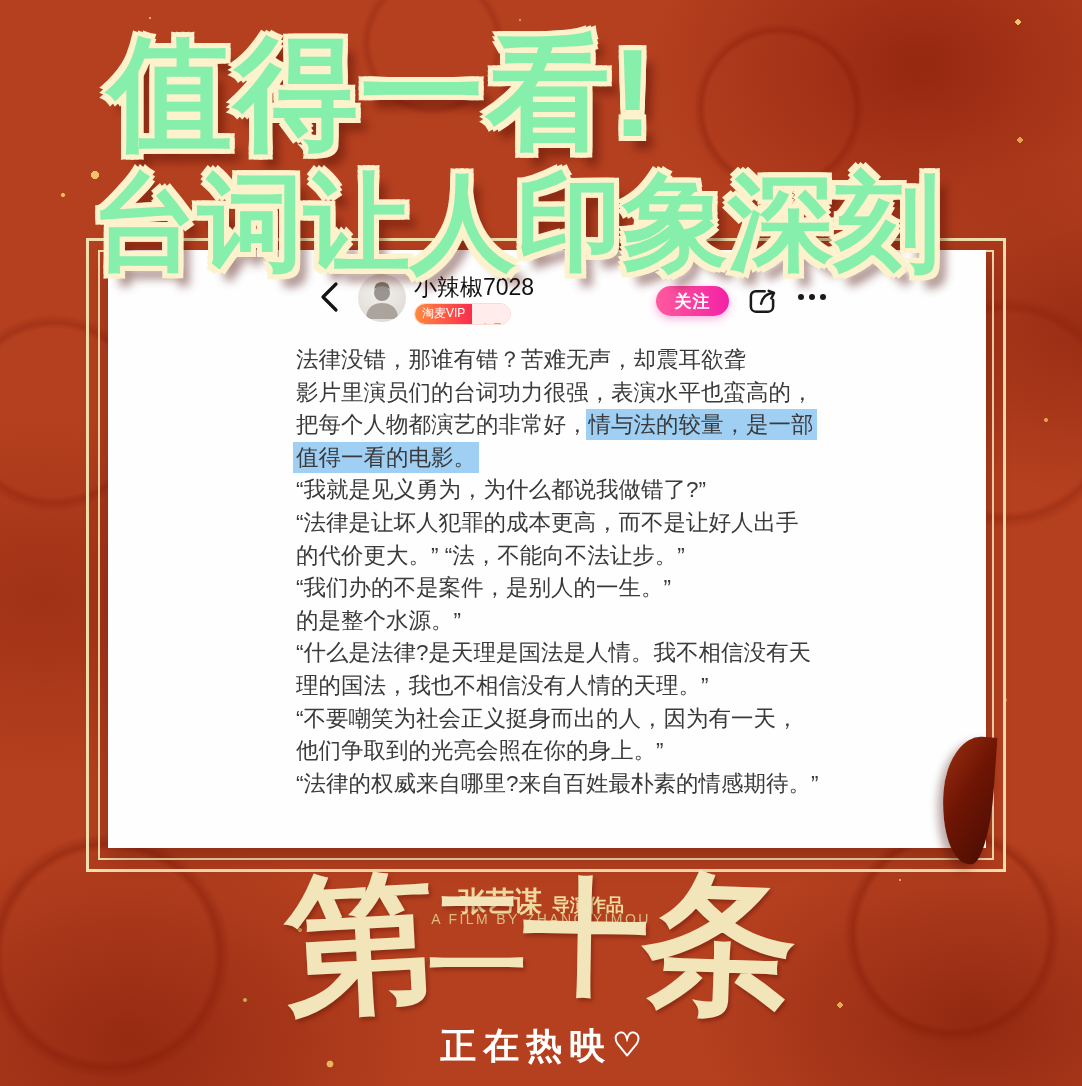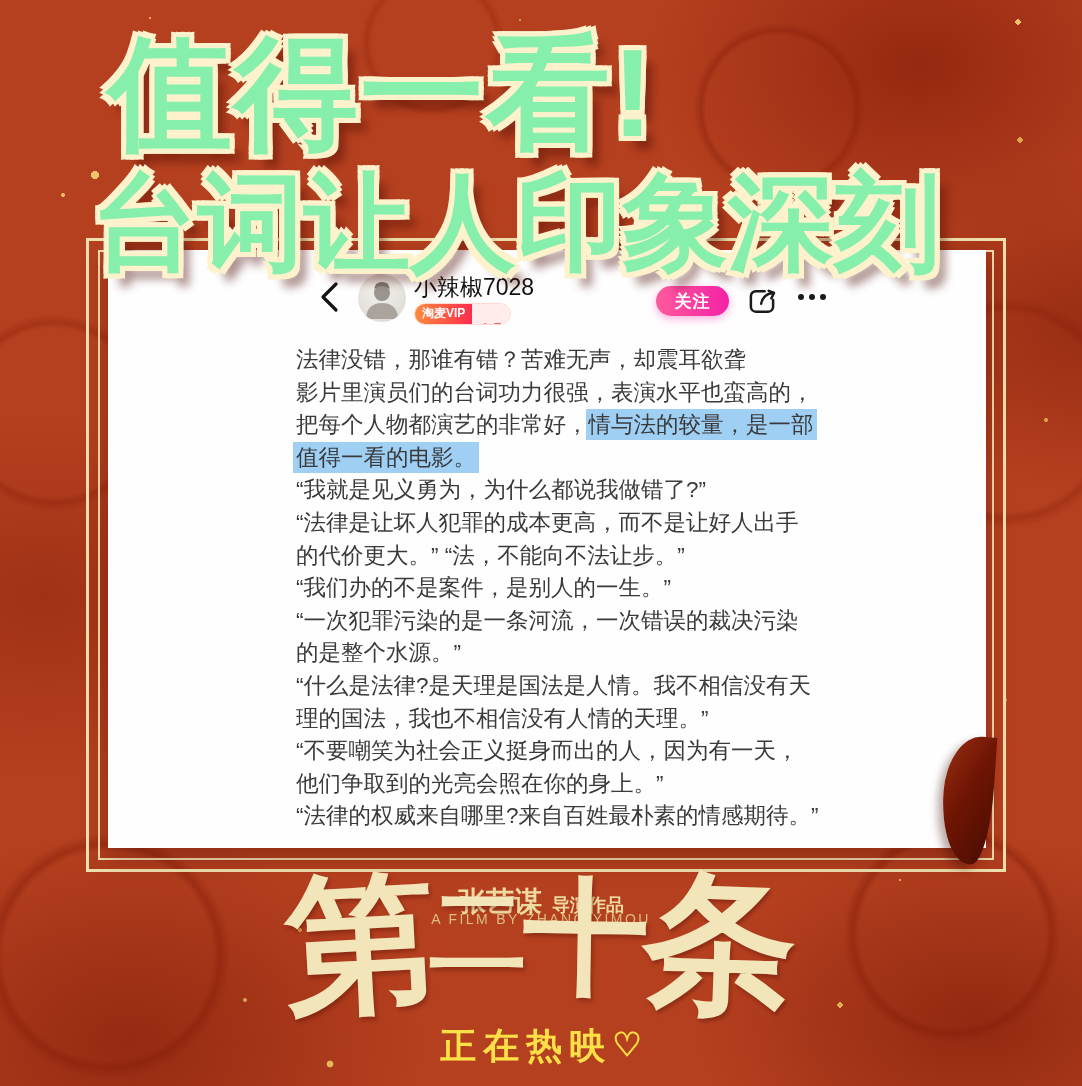--- a/index.html
+++ b/index.html
@@ -62,21 +62,21 @@
     transform:rotate(4deg); box-shadow:-5px 5px 9px rgba(60,8,0,.35); }
 
   
   .back { position:absolute; left:208px; top:30px; width:28px; height:34px; cursor:pointer; }
   .avatar { position:absolute; left:250px; top:24px; width:48px; height:48px; border-radius:50%;
     background:radial-gradient(circle at 45% 35%, #f3f1ed 0%, #e2dfd9 70%, #d2cec6 100%);
     overflow:hidden; cursor:pointer; }
   .avatar svg { position:absolute; left:4px; top:5px; }
   .username { position:absolute; left:306px; top:22px; font-size:23px; font-weight:normal; color:#111; }
   .badge { position:absolute; left:306px; top:53px; height:22px; display:inline-flex;
-    border:1.5px solid #ffd9cf; border-radius:11px; overflow:hidden; font-weight:bold; }
+    border:1.5px solid #ffd9cf; border-radius:11px; overflow:hidden; font-weight:normal; }
   .badge-left { background:linear-gradient(90deg,#ff8a3c,#fa2c4e); color:#fff;
     font-size:12px; line-height:19px; padding:0 7px; }
   .badge-right { background:#ffeceb; color:#e8394a; font-size:12px; line-height:19px; padding:16px 7px; }
   .follow { position:absolute; left:548px; top:36px; width:73px; height:30px; border:none;
     border-radius:16px; background:linear-gradient(90deg,#ff5a9e,#f322a5);
     color:#fff; font-size:17px; font-weight:bold; letter-spacing:1px; cursor:pointer;
     box-shadow:0 3px 8px rgba(243,34,165,.35); font-family:inherit; }
   .share { position:absolute; left:638px; top:35px; width:32px; height:32px; cursor:pointer; }
   .more { position:absolute; left:690px; top:44px; display:flex; gap:5px; cursor:pointer; }
   .more i { width:6px; height:6px; border-radius:50%; background:#1a1a1a; }
@@ -106,21 +106,21 @@
     letter-spacing:2.4px; color:#d9bd84; z-index:3; }
   .mtitle { position:absolute; top:866px; left:50%; transform:translateX(-50%);
     display:flex; align-items:center; z-index:3; color:#f3e5ba;
     font-family:"DejaVu Serif", serif; font-weight:900; line-height:1;
     text-shadow:2px 3px 4px rgba(70,10,0,.35); }
   .mc0 { font-size:150px; transform:rotate(-3deg); margin-right:-4px; }
   .mc1 { font-size:98px;  transform:translateY(-12px); margin:0 -2px; }
   .mc2 { font-size:126px; transform:translateY(-6px) rotate(1deg); margin:0 -2px; }
   .mc3 { font-size:154px; transform:rotate(2deg); margin-left:-4px; }
   .showing { position:absolute; top:1022px; left:0; right:0; text-align:center; z-index:3;
-    font-size:36px; font-weight:900; color:#fde047; letter-spacing:7px; }
+    font-size:36px; font-weight:900; color:#ffffff; letter-spacing:7px; }
   .showing .heart { letter-spacing:0; font-size:33px; font-weight:bold; vertical-align:2px; }
 </style>
 </head>
 <body>
 
 <div class="stage">
   <div class="bg"></div>
 
   <div class="frame">
     <div class="frame-inner"></div>
@@ -166,21 +166,20 @@
 
     <div class="body" id="post-body">
         <div class="line"><span>法律没错，那谁有错？苦难无声，却震耳欲聋</span></div>
         <div class="line"><span>影片里演员们的台词功力很强，表演水平也蛮高的，</span></div>
         <div class="line"><span>把每个人物都演艺的非常好，</span><span class="hl">情与法的较量，是一部</span></div>
         <div class="line"><span class="hl">值得一看的电影。</span></div>
         <div class="line"><span>“我就是见义勇为，为什么都说我做错了?”</span></div>
         <div class="line"><span>“法律是让坏人犯罪的成本更高，而不是让好人出手</span></div>
         <div class="line"><span>的代价更大。” “法，不能向不法让步。”</span></div>
         <div class="line"><span>“我们办的不是案件，是别人的一生。”</span></div>
-        <div class="line"><span>“一次犯罪污染的是一条河流，一次错误的裁决污染</span></div>
         <div class="line"><span>的是整个水源。”</span></div>
         <div class="line"><span>“什么是法律?是天理是国法是人情。我不相信没有天</span></div>
         <div class="line"><span>理的国法，我也不相信没有人情的天理。”</span></div>
         <div class="line"><span>“不要嘲笑为社会正义挺身而出的人，因为有一天，</span></div>
         <div class="line"><span>他们争取到的光亮会照在你的身上。”</span></div>
         <div class="line"><span>“法律的权威来自哪里?来自百姓最朴素的情感期待。”</span></div>
       </div>
 
     <div class="curl"></div>
   </div>

